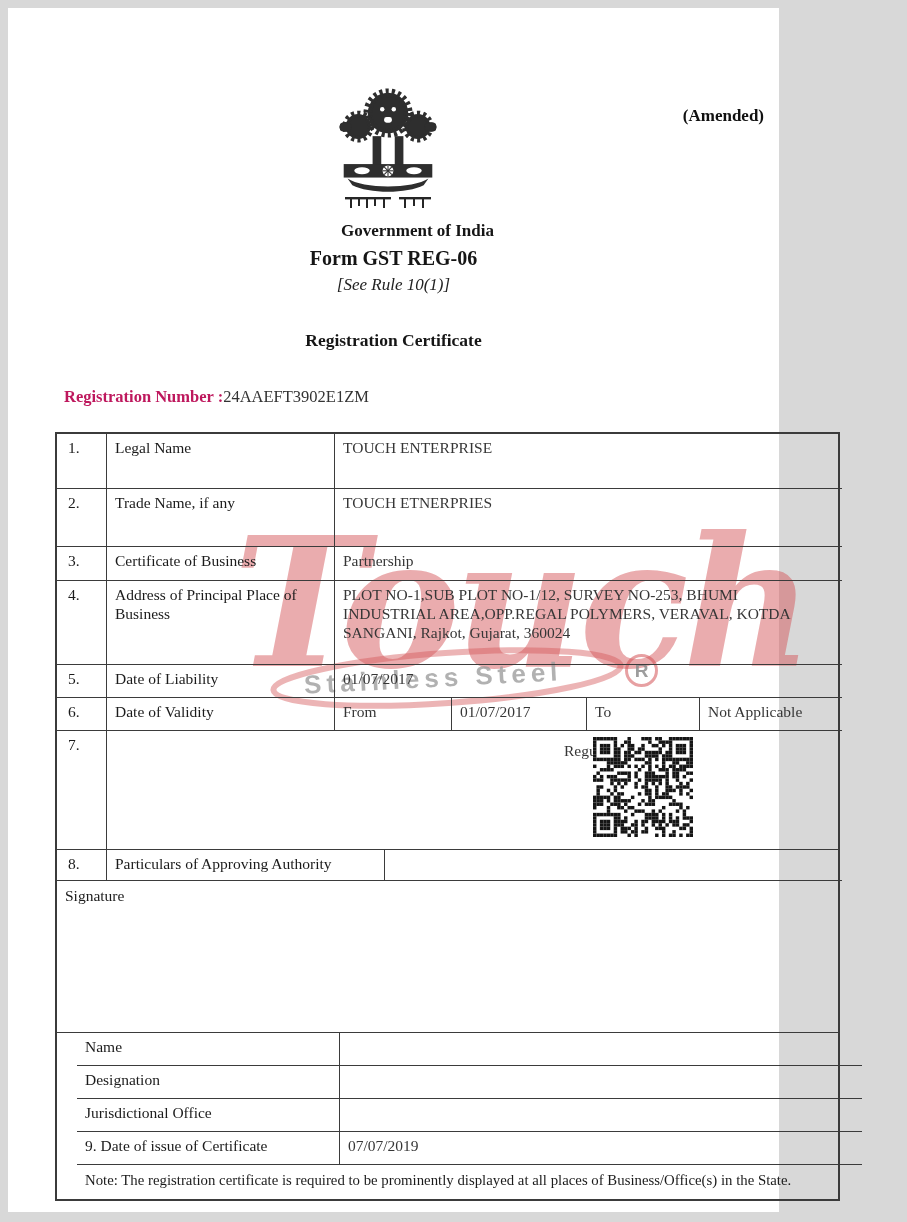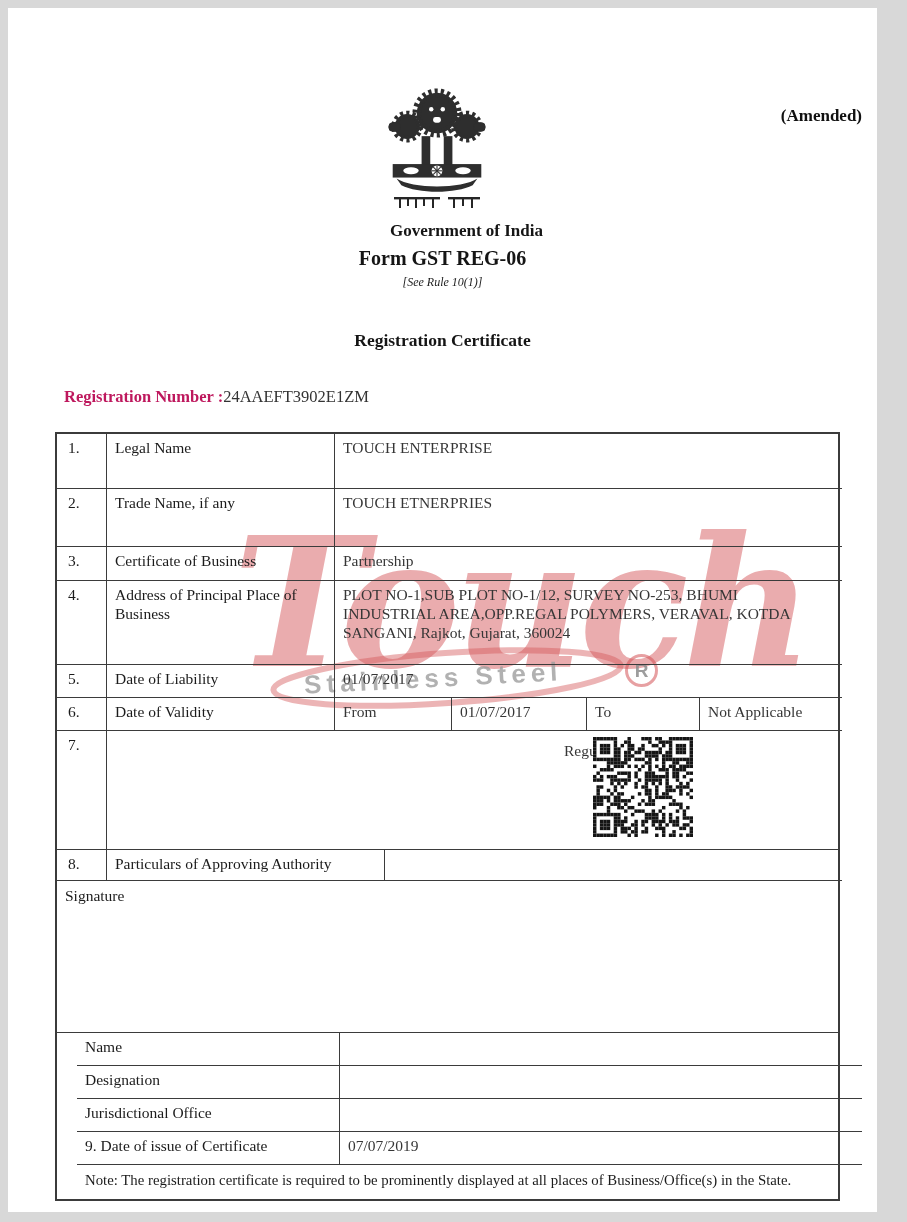--- a/index.html
+++ b/index.html
@@ -1,29 +1,29 @@
 <!DOCTYPE html>
 <html><head>
 <meta charset="utf-8">
 <style>
   * { margin:0; padding:0; box-sizing:border-box; }
   html,body { width:907px; height:1222px; }
   body { font-family:"Liberation Serif","DejaVu Serif",serif; background:#d8d8d8; }
   .canvas { position:relative; width:907px; height:1222px; background:#d8d8d8; overflow:hidden; }
-  .page { position:absolute; left:8px; top:8px; width:869px; height:1204px; background:#ffffff; }
+  .page { position:absolute; left:8px; top:8px; width:771px; height:1204px; background:#ffffff; }
 
   .amended { position:absolute; top:98px; right:15px; font-size:17px; font-weight:bold; color:#111; }
 
   .emblem-wrap { position:absolute; top:80px; left:0; right:11px; text-align:center; }
   .emblem-wrap svg { display:inline-block; }
   .visually-hidden { position:absolute; width:1px; height:1px; overflow:hidden; clip:rect(0 0 0 0); white-space:nowrap; }
 
   .gov-title   { position:absolute; top:213px; left:0; right:0; text-align:center; font-size:17px; font-weight:bold; color:#151515;padding-left:48px; }
   .form-title  { position:absolute; top:239px; left:0; right:0; text-align:center; font-size:20px; font-weight:bold; color:#151515; }
-  .rule-ref    { position:absolute; top:267px; left:0; right:0; text-align:center; font-size:12px; font-style:italic; color:#222; }
+  .rule-ref    { position:absolute; top:267px; left:0; right:0; text-align:center; font-size:17px; font-style:italic; color:#222; }
   .cert-title  { position:absolute; top:322px; left:0; right:0; text-align:center; font-size:17.5px; font-weight:bold; color:#151515; }
 
   .regnum-line { position:absolute; top:379px; left:56px; font-size:16.5px; color:#333; }
   .regnum-line b { color:#be185d; }
 
   
   .watermark { position:absolute; left:3px; top:0; width:100%; height:100%; z-index:1; pointer-events:none; }
   .wm-brand { position:absolute; left:222px; top:505px; font-size:180px; line-height:1; font-weight:bold; font-style:italic;
               font-family:"DejaVu Serif","Liberation Serif",serif; letter-spacing:-6px; color:rgba(211,82,86,0.48); }
   .wm-tagline { position:absolute; left:293px; top:655px; font-family:"Liberation Sans","DejaVu Sans",sans-serif;

